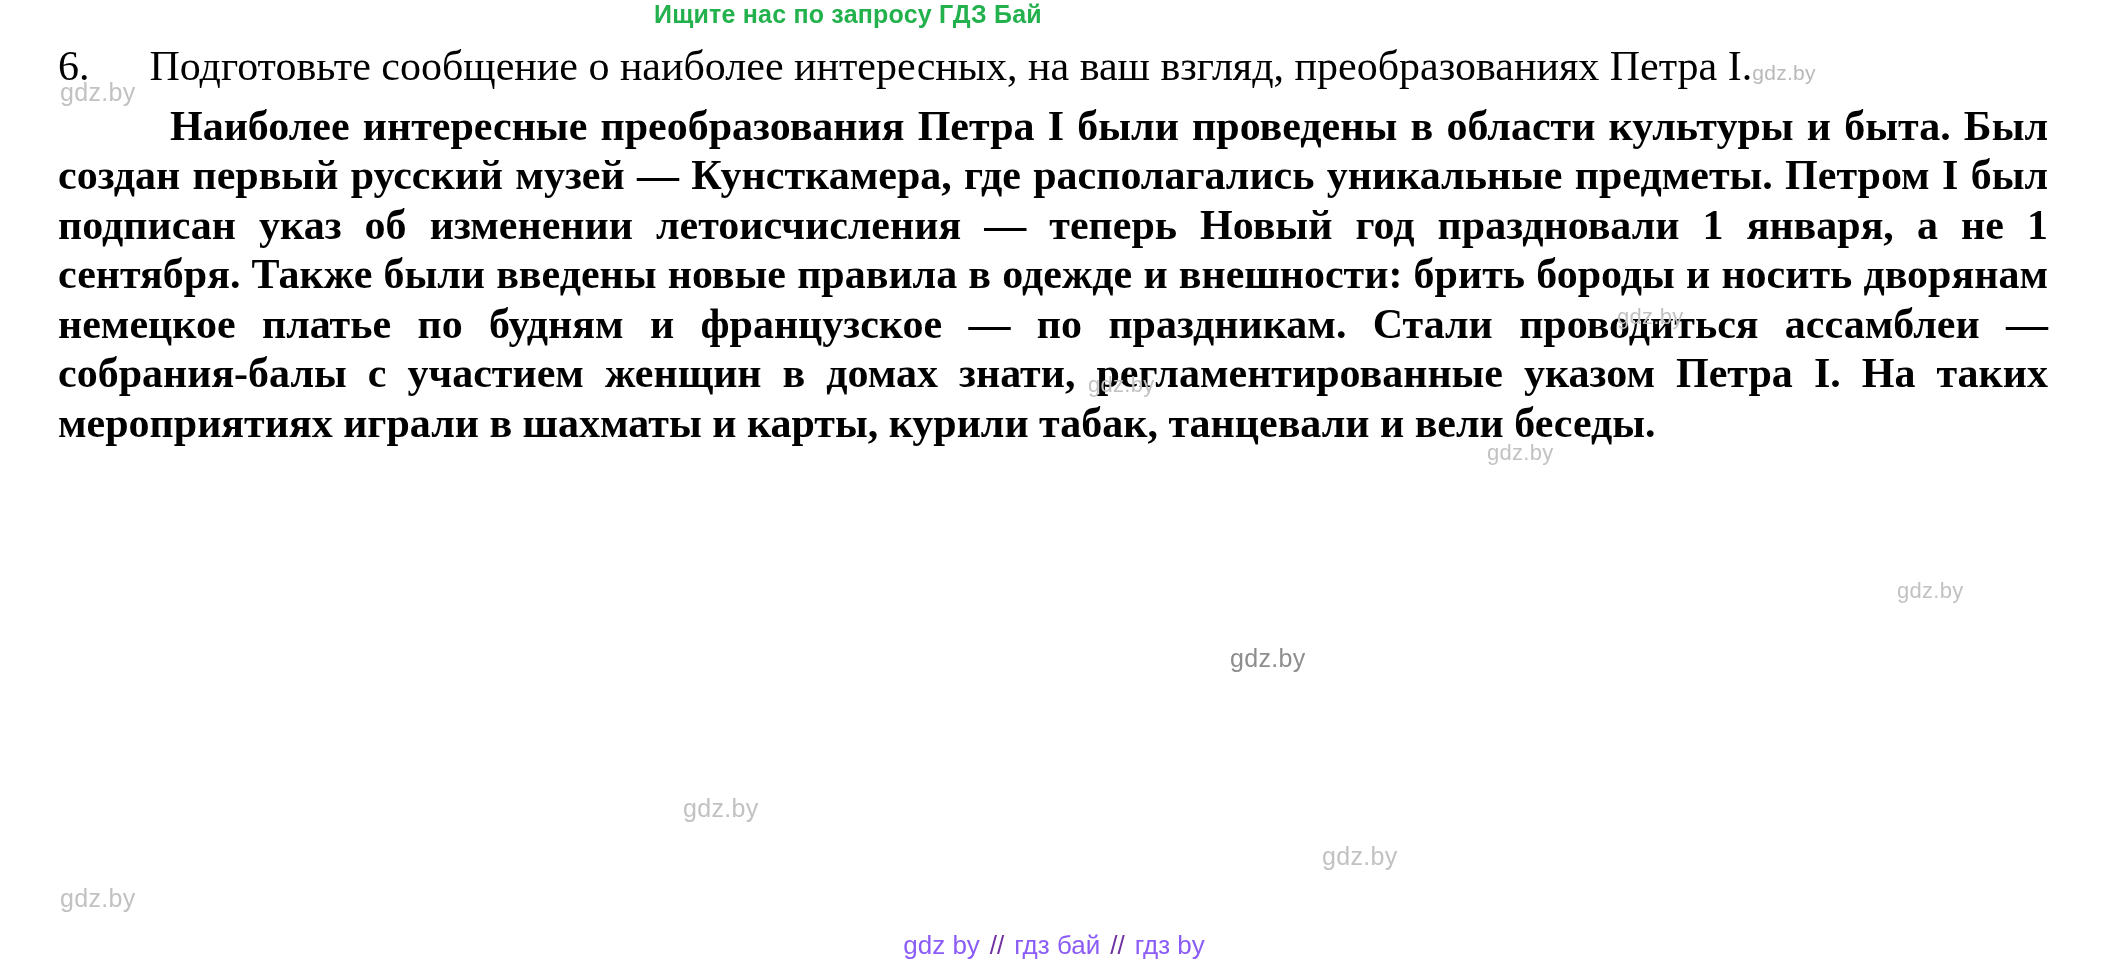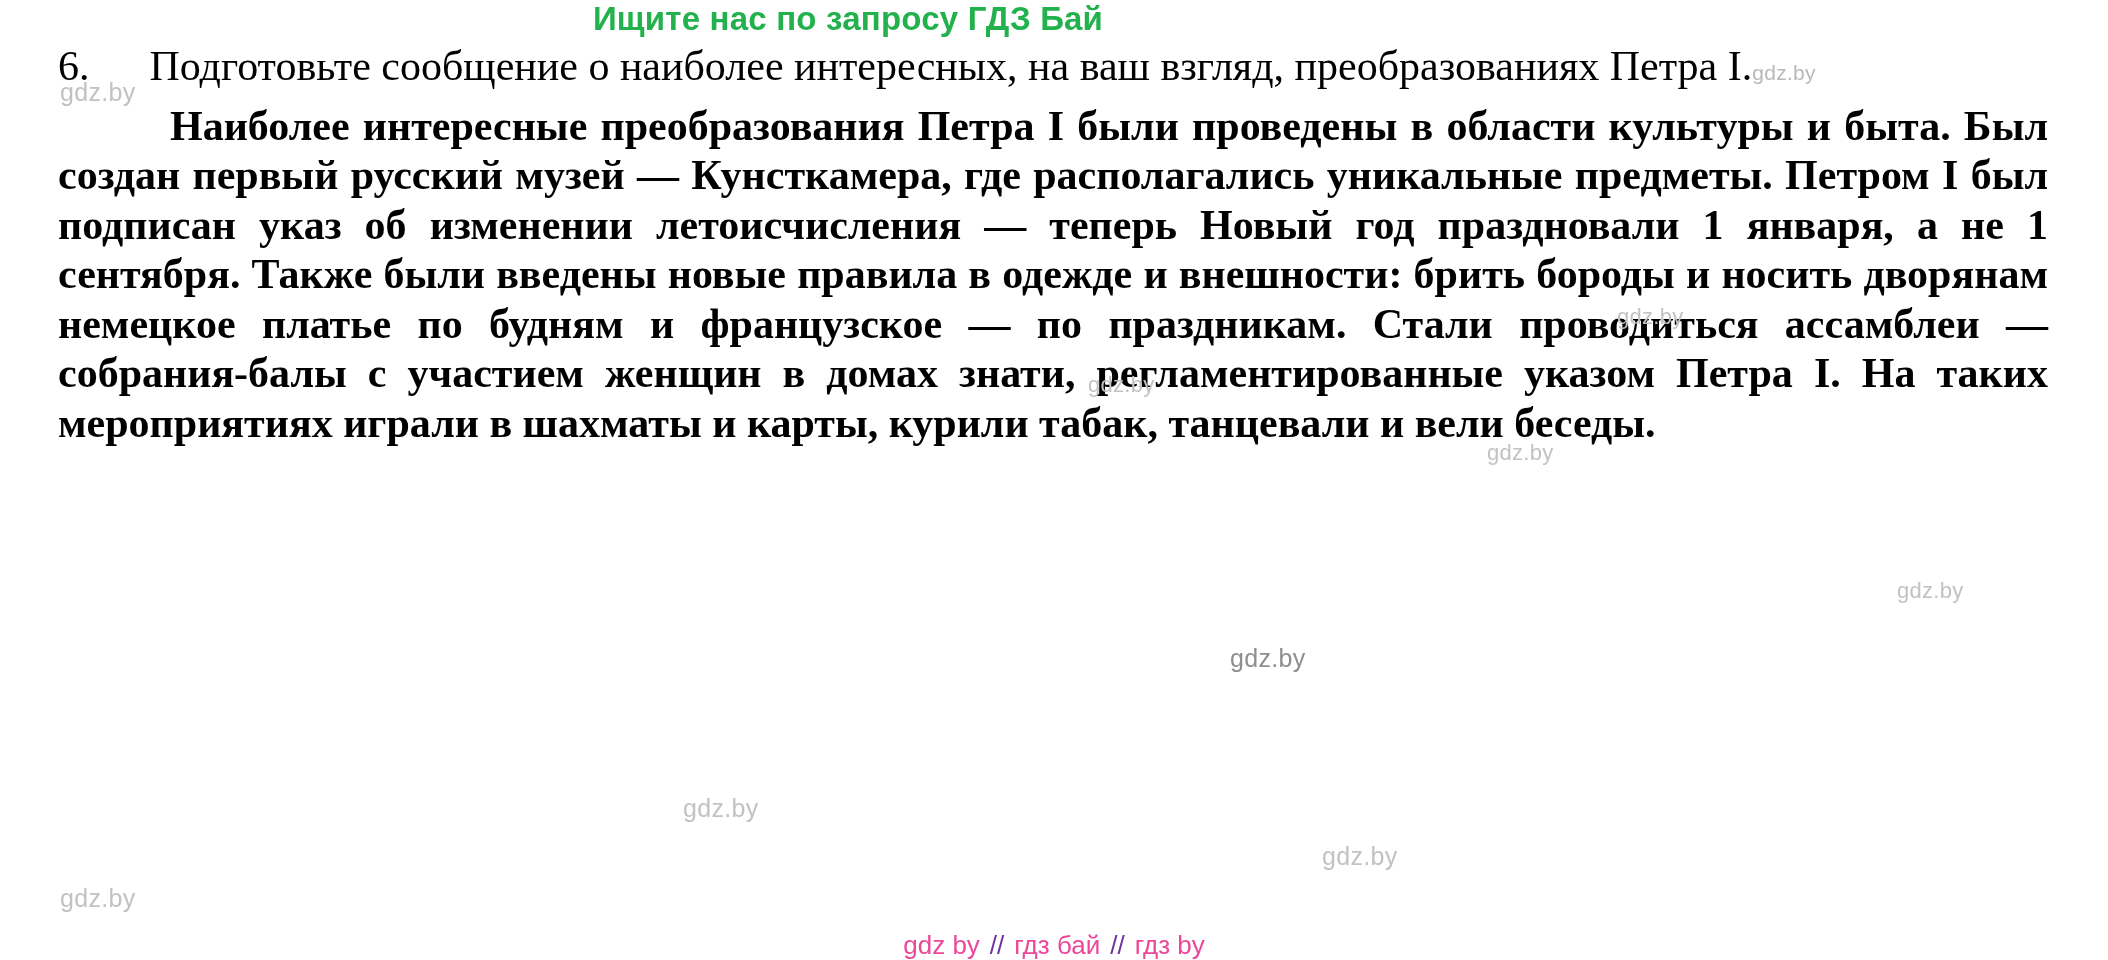--- a/index.html
+++ b/index.html
@@ -18,21 +18,21 @@
 
   
   .promo {
     position: absolute;
     top: 0px;
     left: 0;
     width: 1696px;
     text-align: center;
     font-family: "Liberation Sans", sans-serif;
     font-weight: bold;
-    font-size: 33px;
+    font-size: 25px;
     color: #22b14c;
     letter-spacing: 0.2px;
     white-space: nowrap;
   }
 
   
   .doc {
     position: absolute;
     top: 42px;
     left: 58px;
@@ -97,21 +97,21 @@
     font-family: "Liberation Sans", sans-serif;
     font-size: 26px;
     color: #7030a0;
     white-space: nowrap;
   }
   .footer .sep {
     color: #7030a0;
     margin: 0 10px;
   }
   .footer a {
-    color: #ec4899;
+    color: #8b5cf6;
     text-decoration: none;
     text-align: right;
   }
 </style>
 </head>
 <body>
 
 <div class="promo">Ищите нас по запросу ГДЗ Бай</div>
 
 <div class="doc">

